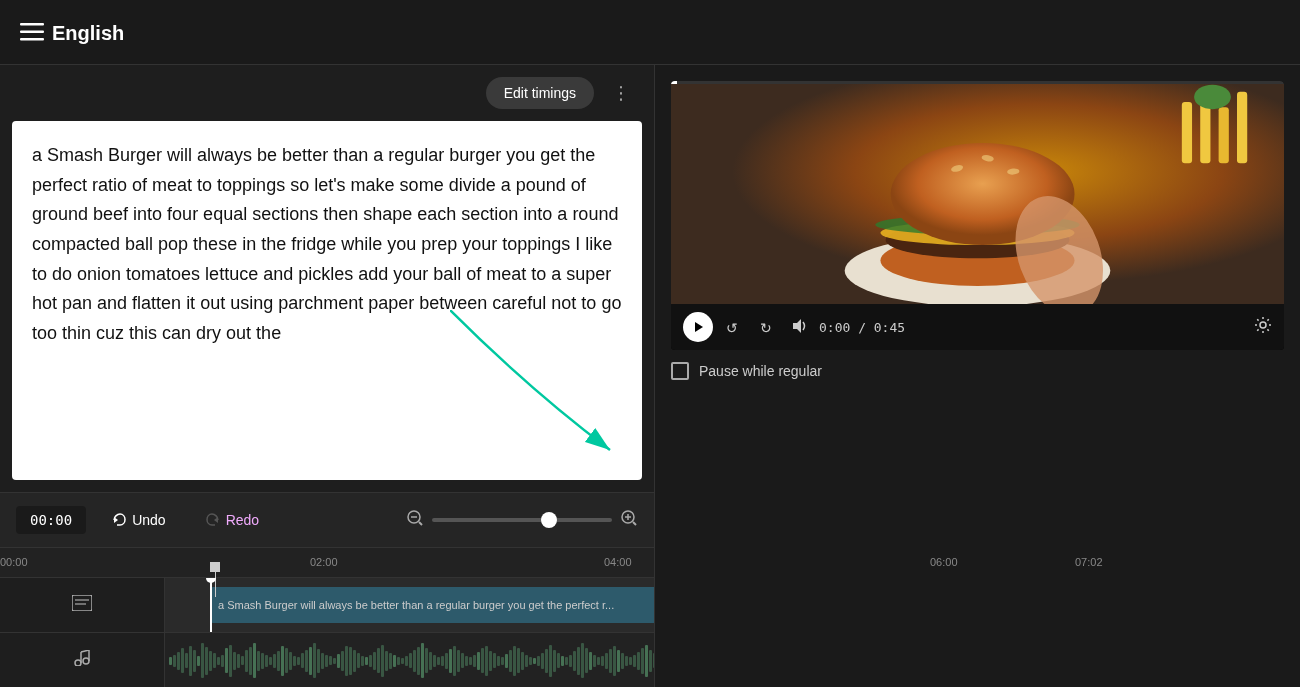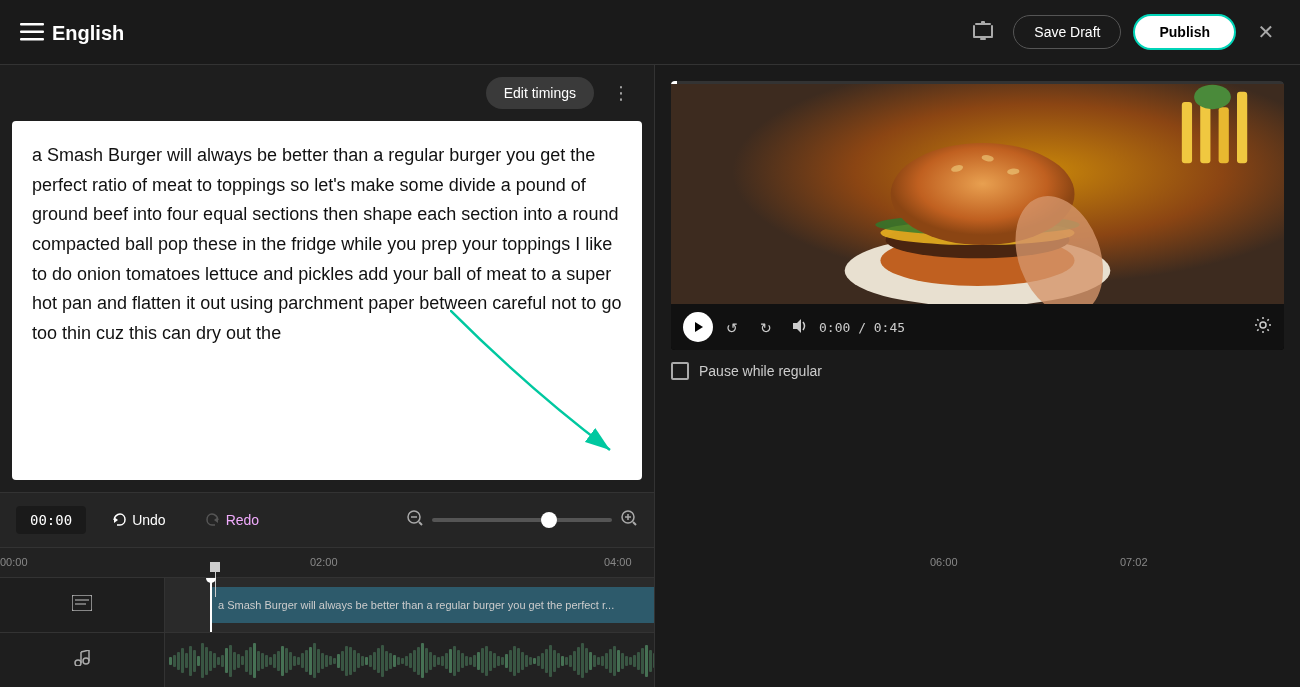--- a/index.html
+++ b/index.html
@@ -450,35 +450,20 @@
 <div class="header">
   <div class="header-left">
     <div class="header-icon">
       <svg width="24" height="20" viewBox="0 0 24 20">
         <rect y="1" width="24" height="2.5" rx="1" fill="#fff"></rect>
         <rect y="8.5" width="24" height="2.5" rx="1" fill="#fff"></rect>
         <rect y="16" width="24" height="2.5" rx="1" fill="#fff"></rect>
       </svg>
     </div>
     <span class="header-title">English</span>
-  </div>
-  <div class="header-right">
-    <div class="notification-icon">
-      <svg width="22" height="22" viewBox="0 0 22 22" fill="none">
-        <rect x="3" y="2" width="16" height="2" rx="1" fill="#aaa"></rect>
-        <rect x="1" y="4" width="2" height="12" rx="1" fill="#aaa"></rect>
-        <rect x="19" y="4" width="2" height="12" rx="1" fill="#aaa"></rect>
-        <rect x="1" y="15" width="20" height="2" rx="1" fill="#aaa"></rect>
-        <rect x="8" y="17" width="6" height="2" rx="1" fill="#aaa"></rect>
-        <rect x="9" y="0" width="4" height="3" rx="1" fill="#aaa"></rect>
-      </svg>
-    </div>
-    <button class="btn-save-draft">Save Draft</button>
-    <button class="btn-publish">Publish</button>
-    <div class="close-icon">✕</div>
   </div>
 </div>
 
 <div class="main">
 
   <div class="left-panel">
 
     <div class="toolbar-row">
       <button class="btn-edit-timings">Edit timings</button>
       <span class="more-options-icon">⋮</span>
@@ -530,21 +515,21 @@
     <div class="timeline-section">
 
       <div class="timeline-ruler">
 
         <div style="position:absolute; left:210px; top:14px; width:10px; height:10px; background:#ccc; border-radius:50; z-index:5;"></div>
         <div style="position:absolute; left:215px; top: 20px; width:1px; height:100%; background:#ccc; z-index:5;"></div>
         <span class="ruler-mark" style="left:0px;">00:00</span>
         <span class="ruler-mark" style="left:310px;">02:00</span>
         <span class="ruler-mark" style="left:604px;">04:00</span>
         <span class="ruler-mark" style="left:930px;">06:00</span>
-        <span class="ruler-mark" style="left:1120px;">07:02</span>
+        <span class="ruler-mark" style="left:1075px;">07:02</span>
       </div>
 
       <div class="timeline-content">
         <div class="timeline-left-col">
           <div class="track-icon-row">
             <span class="track-icon">
               <svg width="20" height="16" viewBox="0 0 20 16">
                   <rect x="0" y="0" width="20" height="16" rx="2" fill="none" stroke="#aaa" stroke-width="1.5"></rect>
                   <line x1="3" y1="5" x2="17" y2="5" stroke="#aaa" stroke-width="1.2"></line>
                   <line x1="3" y1="9" x2="14" y2="9" stroke="#aaa" stroke-width="1.2"></line>

